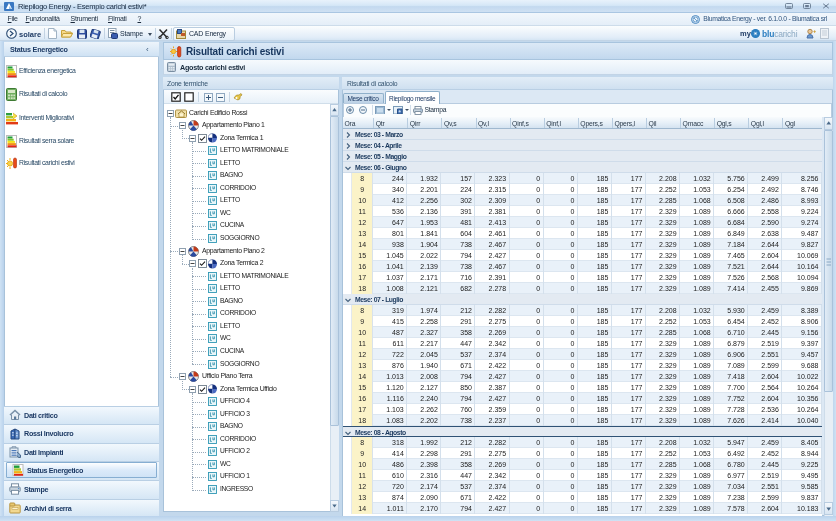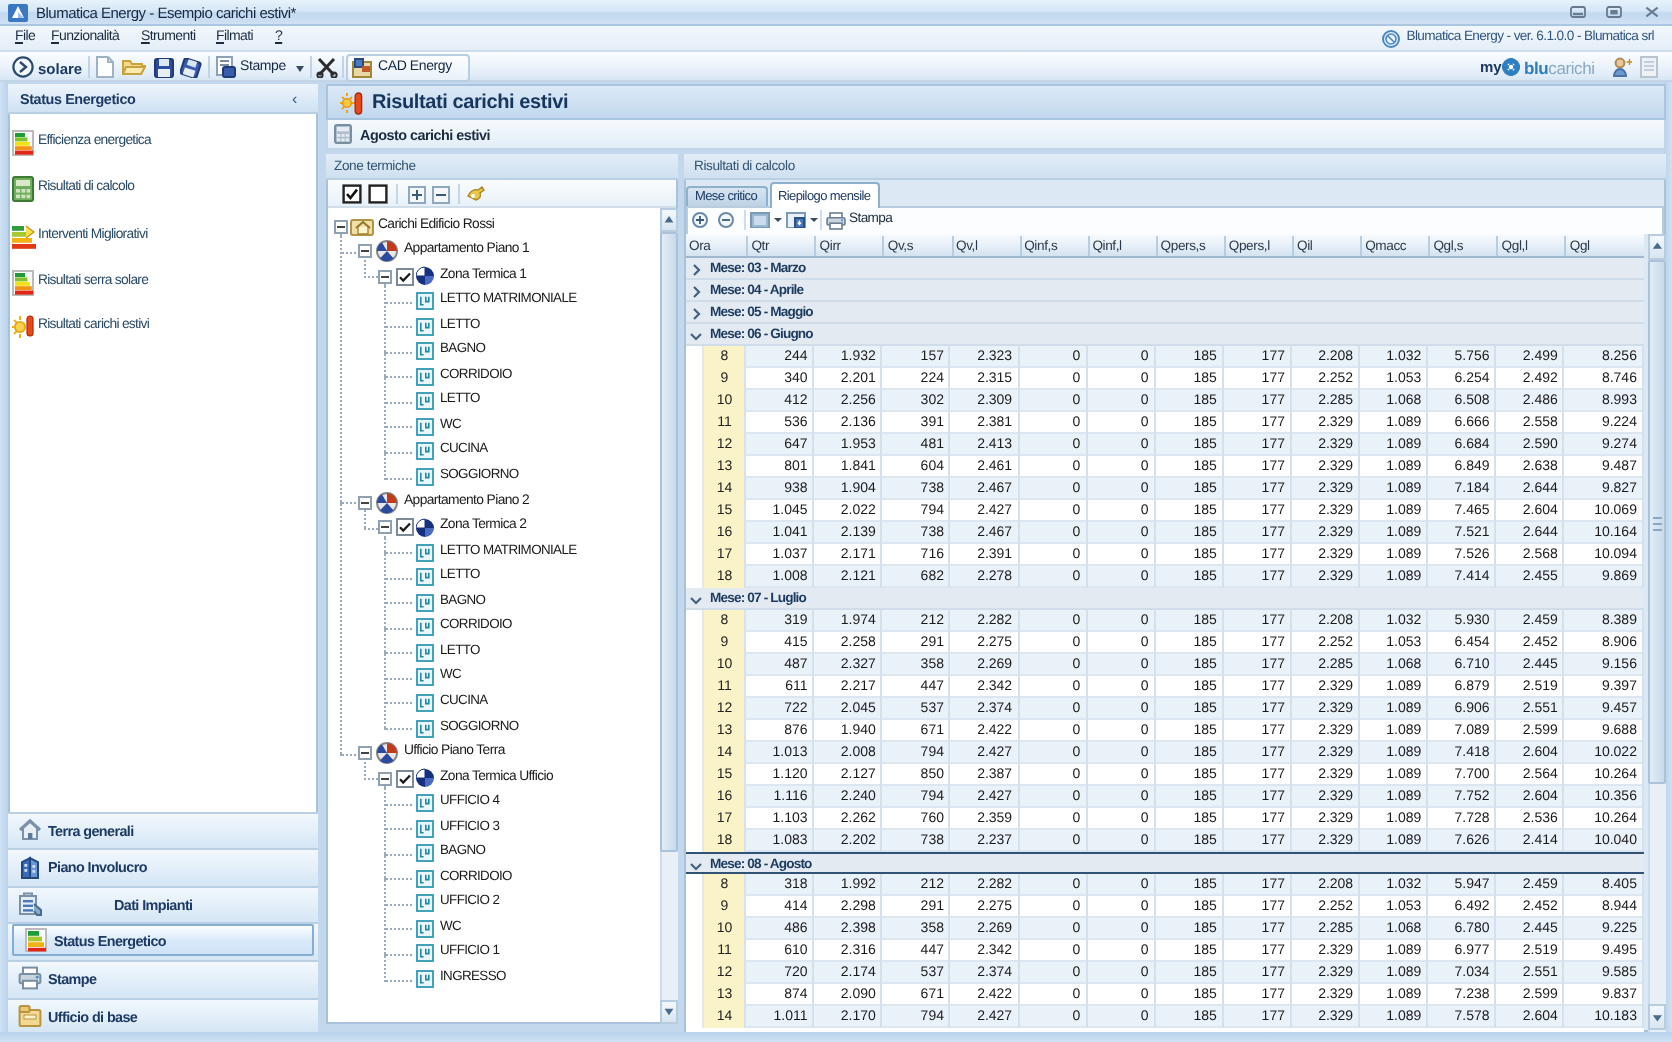--- a/index.html
+++ b/index.html
@@ -13,21 +13,21 @@
 <div class="abs" style="left:0;top:13px;width:4px;height:508px;background:linear-gradient(90deg,#cfe2f4,#b9d2ec);"></div>
 <div class="abs" style="left:832px;top:13px;width:4px;height:508px;background:linear-gradient(270deg,#cfe2f4,#b9d2ec);"></div>
 <div class="abs" style="left:0;top:516px;width:836px;height:5px;background:linear-gradient(180deg,#b9d2ec,#cfe2f4);"></div>
 <div class="abs" style="left:4px;top:2px;width:10px;height:9px;">
     <svg width="10" height="9">
       <rect x="0" y="0" width="10" height="9" rx="1" fill="#3a78c2"></rect>
       <path d="M2 7 L5 1 L8 7 Z" fill="#fff"></path>
       <path d="M5 4 L8 7 L5 7 Z" fill="#9cc4ec"></path>
     </svg>
   </div>
-<div class="abs" style="left:18px;top:2px;font-size:7.5px;color:#15283f;letter-spacing:-0.25px;"><span class="tx">Blumatica Energy - Esempio carichi estivi*</span></div>
+<div class="abs" style="left:18px;top:2px;font-size:7.5px;color:#15283f;letter-spacing:-0.25px;"><span class="tx">Riepilogo Energy - Esempio carichi estivi*</span></div>
 <div class="abs" style="left:785px;top:3px;width:8px;height:6px;">
     <svg width="8" height="6">
       <rect x="0.5" y="0.5" width="7" height="5" rx="1" fill="none" stroke="#687a90" stroke-width="0.9"></rect>
       <rect x="1.5" y="3.4" width="5" height="1.2" fill="#687a90"></rect>
     </svg>
   </div>
 <div class="abs" style="left:803px;top:3px;width:8px;height:6px;">
     <svg width="8" height="6">
       <rect x="0.5" y="0.5" width="7" height="5" rx="1" fill="none" stroke="#687a90" stroke-width="0.9"></rect>
       <rect x="2.2" y="2" width="3.6" height="2.2" fill="#687a90"></rect>
@@ -204,45 +204,45 @@
   </div>
 <div class="abs" style="left:19px;top:159.0px;font-size:6.9px;color:#2a4a66;letter-spacing:-0.35px;"><span class="tx">Risultati carichi estivi</span></div>
 <div class="abs" style="left:4px;top:405.8px;width:155px;height:18.599999999999966px;background:linear-gradient(180deg,#f2f8fd,#d5e6f5);border-top:1px solid #b9cfe4;"></div>
 <div class="abs" style="left:9px;top:409.0px;width:12px;height:12px;">
     <svg width="12" height="12">
       <path d="M1 6 L6 1.5 L11 6" fill="none" stroke="#7a91a8" stroke-width="1.6"></path>
       <path d="M2.5 5.5 V10.5 H9.5 V5.5" fill="#e8eef4" stroke="#7a91a8"></path>
       <rect x="5" y="7.5" width="2.2" height="3" fill="#5a7a9a"></rect>
     </svg>
   </div>
-<div class="abs" style="left:24px;top:410.8px;font-size:7.2px;font-weight:bold;color:#1d3a64;letter-spacing:-0.3px;"><span class="tx">Terra generali</span></div>
+<div class="abs" style="left:24px;top:410.8px;font-size:7.2px;font-weight:bold;color:#1d3a64;letter-spacing:-0.3px;"><span class="tx">Dati critico</span></div>
 <div class="abs" style="left:4px;top:424.4px;width:155px;height:18.600000000000023px;background:linear-gradient(180deg,#f2f8fd,#d5e6f5);border-top:1px solid #b9cfe4;"></div>
 <div class="abs" style="left:9px;top:427.59999999999997px;width:12px;height:12px;">
     <svg width="12" height="12">
       <path d="M2 11 V3 L6 1 V11 Z" fill="#3a6ab8" stroke="#24487e"></path>
       <path d="M6 11 V1 L10 3 V11 Z" fill="#6a95d2" stroke="#24487e"></path>
       <rect x="3.2" y="4" width="1.4" height="1.4" fill="#cfe0f2"></rect>
       <rect x="3.2" y="6.5" width="1.4" height="1.4" fill="#cfe0f2"></rect>
       <rect x="7.2" y="4.5" width="1.4" height="1.4" fill="#cfe0f2"></rect>
       <rect x="7.2" y="7" width="1.4" height="1.4" fill="#cfe0f2"></rect>
     </svg>
   </div>
-<div class="abs" style="left:24px;top:429.4px;font-size:7.2px;font-weight:bold;color:#1d3a64;letter-spacing:-0.3px;"><span class="tx">Piano Involucro</span></div>
+<div class="abs" style="left:24px;top:429.4px;font-size:7.2px;font-weight:bold;color:#1d3a64;letter-spacing:-0.3px;"><span class="tx">Rossi Involucro</span></div>
 <div class="abs" style="left:4px;top:443.0px;width:155px;height:18.19999999999999px;background:linear-gradient(180deg,#f2f8fd,#d5e6f5);border-top:1px solid #b9cfe4;"></div>
 <div class="abs" style="left:9px;top:446.2px;width:12px;height:12px;">
     <svg width="12" height="12">
       <rect x="1" y="2" width="8" height="9" fill="#e4ecf4" stroke="#7a91a8"></rect>
       <path d="M3 2 V0.8 H7 V2" fill="none" stroke="#7a91a8"></path>
       <rect x="2.5" y="4" width="5" height="1.2" fill="#4a78b8"></rect>
       <rect x="2.5" y="6.3" width="5" height="1.2" fill="#4a78b8"></rect>
       <rect x="2.5" y="8.6" width="5" height="1.2" fill="#4a78b8"></rect>
       <path d="M8 6 l3.5 3 v2.5 h-2 l-1.5 -2" fill="#88aacc" stroke="#4a6a90"></path>
     </svg>
   </div>
-<div class="abs" style="left:24px;top:448.0px;font-size:7.2px;font-weight:bold;color:#1d3a64;letter-spacing:-0.3px;margin-left:33px;"><span class="tx">Dati Impianti</span></div>
+<div class="abs" style="left:24px;top:448.0px;font-size:7.2px;font-weight:bold;color:#1d3a64;letter-spacing:-0.3px;"><span class="tx">Dati Impianti</span></div>
 <div class="abs" style="left:4px;top:461.2px;width:155px;height:18.600000000000023px;background:linear-gradient(180deg,#f2f8fd,#d5e6f5);border-top:1px solid #b9cfe4;"></div>
 <div class="abs" style="left:6px;top:462.4px;width:151px;height:15.600000000000023px;background:linear-gradient(180deg,#fdfeff,#dbeafa 50%,#cfe3f6);border:1px solid #86aed2;border-radius:1px;"></div>
 <div class="abs" style="left:12px;top:464.4px;width:12px;height:12px;">
     <svg width="12" height="12">
       <rect x="1" y="0.5" width="10" height="11" fill="#fdfdfd" stroke="#bbb"></rect>
       <rect x="2" y="1.5" width="5.5" height="2.4" fill="#1f9c3a"></rect>
       <rect x="2" y="4.3" width="7" height="2.4" fill="#a8c832"></rect>
       <rect x="2" y="7.1" width="8" height="2.4" fill="#f2b214"></rect>
       <rect x="2" y="9.9" width="9" height="1.8" fill="#e22516"></rect>
     </svg>
@@ -259,21 +259,21 @@
   </div>
 <div class="abs" style="left:24px;top:484.8px;font-size:7.2px;font-weight:bold;color:#1d3a64;letter-spacing:-0.3px;"><span class="tx">Stampe</span></div>
 <div class="abs" style="left:4px;top:498.6px;width:155px;height:17.399999999999977px;background:linear-gradient(180deg,#f2f8fd,#d5e6f5);border-top:1px solid #b9cfe4;"></div>
 <div class="abs" style="left:9px;top:501.8px;width:12px;height:12px;">
     <svg width="12" height="12">
       <rect x="0.8" y="3" width="10.4" height="8" rx="0.8" fill="#f2d890" stroke="#b89440"></rect>
       <rect x="0.8" y="1" width="5" height="3" rx="0.8" fill="#e8c870" stroke="#b89440"></rect>
       <rect x="3" y="5.5" width="6" height="2" fill="#fdf2cc" stroke="#b89440" stroke-width="0.5"></rect>
     </svg>
   </div>
-<div class="abs" style="left:24px;top:503.6px;font-size:7.2px;font-weight:bold;color:#1d3a64;letter-spacing:-0.3px;"><span class="tx">Ufficio di base</span></div>
+<div class="abs" style="left:24px;top:503.6px;font-size:7.2px;font-weight:bold;color:#1d3a64;letter-spacing:-0.3px;"><span class="tx">Archivi di serra</span></div>
 <div class="abs" style="left:163px;top:42px;width:670px;height:18px;background:linear-gradient(180deg,#dce9f6,#c2d8ee);border:1px solid #a8c4de;"></div>
 <div class="abs" style="left:170px;top:45.5px;width:12px;height:12px;">
     <svg width="12" height="12">
       <g stroke="#f2a214" stroke-width="1">
         <path d="M3.5 0.5 V2 M3.5 9 V10.5 M0 5.5 H1.5 M6 5.5 H7.5 M1 2.5 L2 3.5 M1 8.5 L2 7.5 M6 2.5 L5 3.5"></path>
       </g>
       <circle cx="3.5" cy="5.5" r="2.2" fill="#f8c83a" stroke="#e29214" stroke-width="0.7"></circle>
       <rect x="7.6" y="0.5" width="3.2" height="10.5" rx="1.6" fill="#e84a18" stroke="#a82a08" stroke-width="0.7"></rect>
     </svg>
   </div>

